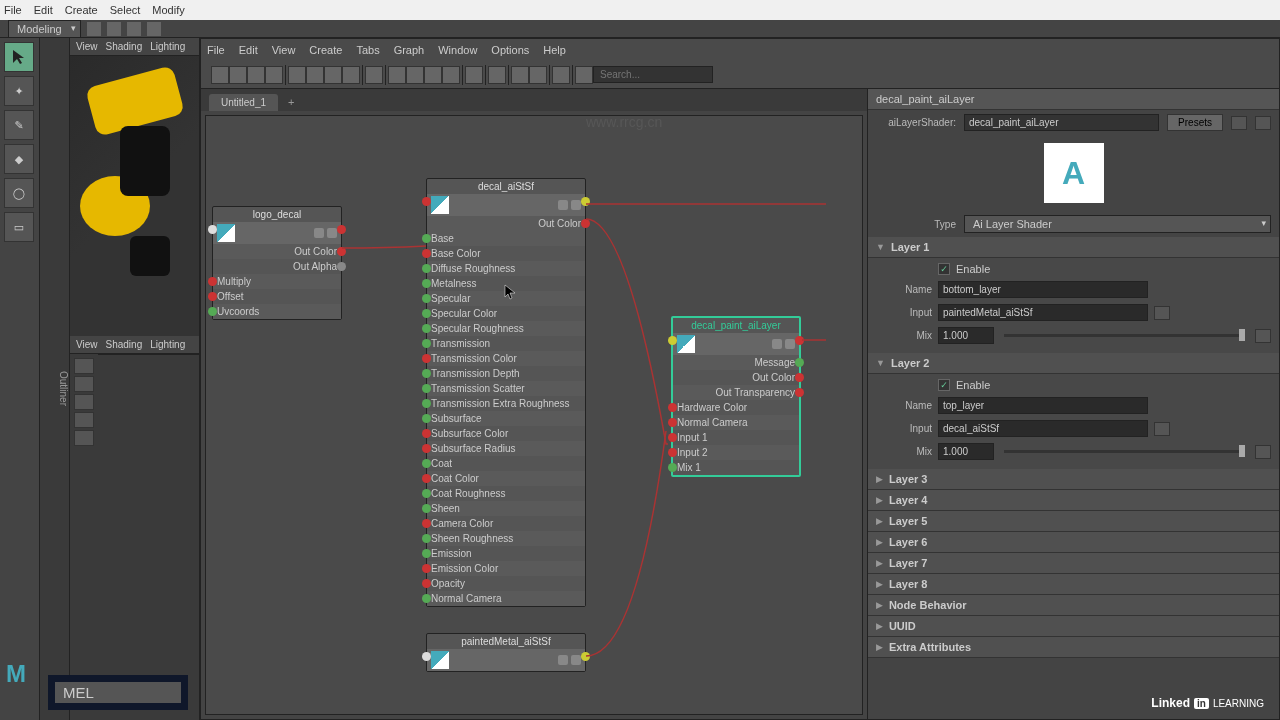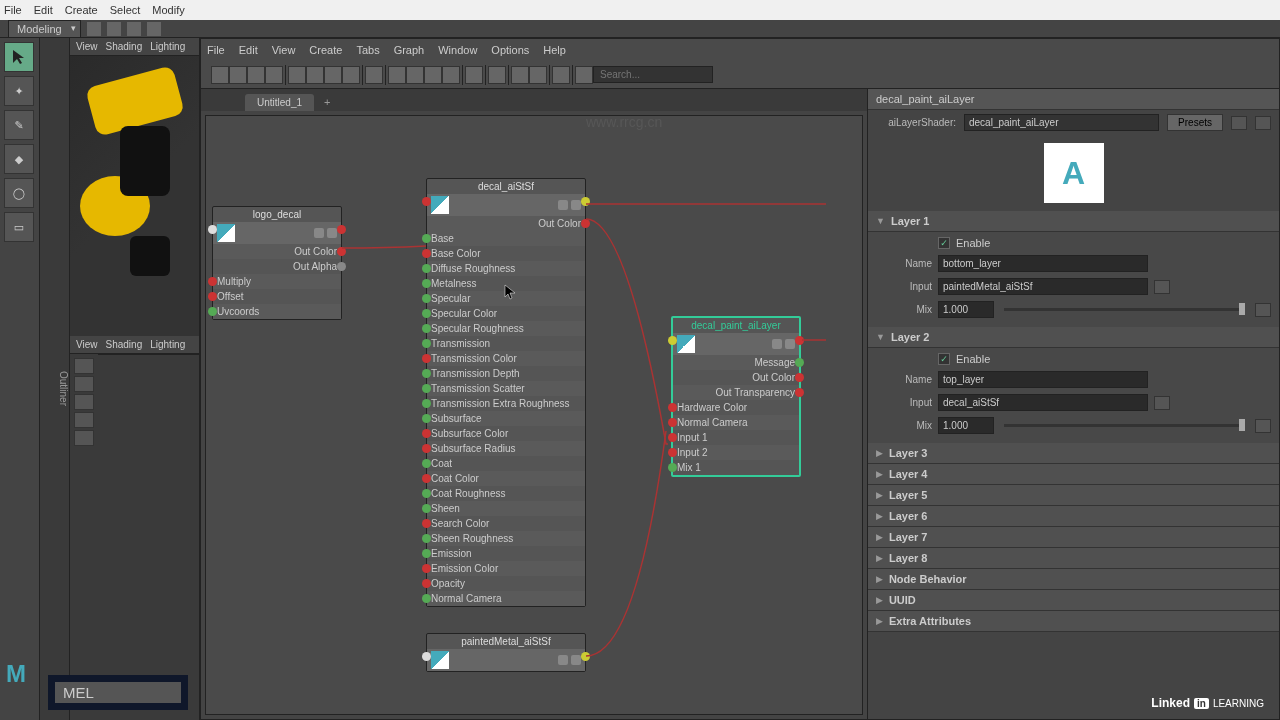--- a/index.html
+++ b/index.html
@@ -30,21 +30,21 @@
 .hs-title-icon { width: 16px; height: 16px; background: #4ab; }
 .win-btns { margin-left: auto; display: flex; gap: 16px; color: #666; }
 .hs-menu { background: #4a4a4a; height: 22px; display: flex; align-items: center; padding: 0 6px; gap: 14px; font-size: 11px; }
 .hs-toolbar { background: #4a4a4a; height: 28px; display: flex; align-items: center; padding: 0 10px; border-bottom: 1px solid #222; }
 .hs-tbicon { width: 18px; height: 18px; background: #666; border: 1px solid #333; }
 .hs-sep { width: 1px; height: 20px; background: #222; margin: 0 2px; }
 .search-box { background: #333; border: 1px solid #222; color: #999; padding: 2px 6px; width: 120px; font-size: 10px; }
 .hs-body { flex: 1; display: flex; }
 .node-area { flex: 1; display: flex; flex-direction: column; background: #444; }
 .tab-bar { height: 22px; background: #3a3a3a; display: flex; align-items: flex-end; padding: 0 8px; gap: 2px; }
-.tab { background: #555; padding: 3px 12px; font-size: 10px; border-radius: 3px 3px 0 0; margin-left: 36px; }
+.tab { background: #555; padding: 3px 12px; font-size: 10px; border-radius: 3px 3px 0 0; }
 .tab-add { padding: 3px 8px; color: #999; }
 .graph { flex: 1; background: #4a4a4a; border: 1px solid #222; margin: 4px; position: relative; overflow: hidden; }
 .node { position: absolute; background: #555; border: 1px solid #222; border-radius: 2px; }
 .node.selected { border: 2px solid #3c9; }
 .node-title { text-align: center; padding: 2px; font-size: 10px; color: #ddd; background: transparent; }
 .node-header { height: 22px; background: #666; display: flex; align-items: center; padding: 0 4px; gap: 4px; position: relative; }
 .node-swatch { width: 18px; height: 18px; background: #fff; }
 .node-swatch.arnold { background: linear-gradient(135deg, #4ab 50%, #fff 50%); }
 .hdr-icons { margin-left: auto; display: flex; gap: 3px; }
 .hdr-icon { width: 10px; height: 10px; background: #888; border-radius: 2px; }
@@ -327,21 +327,21 @@
                 <div class="port-row">
                   <div class="port in p-green"></div>
                   <span>Coat Roughness</span>
                 </div>
                 <div class="port-row">
                   <div class="port in p-green"></div>
                   <span>Sheen</span>
                 </div>
                 <div class="port-row">
                   <div class="port in p-red"></div>
-                  <span>Search Color</span>
+                  <span>Camera Color</span>
                 </div>
                 <div class="port-row">
                   <div class="port in p-green"></div>
                   <span>Sheen Roughness</span>
                 </div>
                 <div class="port-row">
                   <div class="port in p-green"></div>
                   <span>Emission</span>
                 </div>
                 <div class="port-row">
@@ -440,20 +440,24 @@
           <input class="prop-input" value="decal_paint_aiLayer" style="">
           <button class="prop-btn">Presets</button>
           <span class="map-btn"></span>
           <span class="map-btn"></span>
         </div>
         <div style="display:flex; justify-content:center;">
           <div class="prop-preview">
               <span class="arnold-a">A</span>
             </div>
         </div>
+        <div class="prop-row">
+          <span class="prop-label">Type</span>
+          <div class="dropdown" style="flex:1;">Ai Layer Shader</div>
+        </div>
 
         <div class="collapsible">
             <span class="arrow">▼</span>
             <b>Layer 1</b>
           </div>
         <div class="section-content">
           <div class="field-row">
               <span class="field-label"></span>
               <span class="checkbox">✓</span>
               <span>Enable</span>

